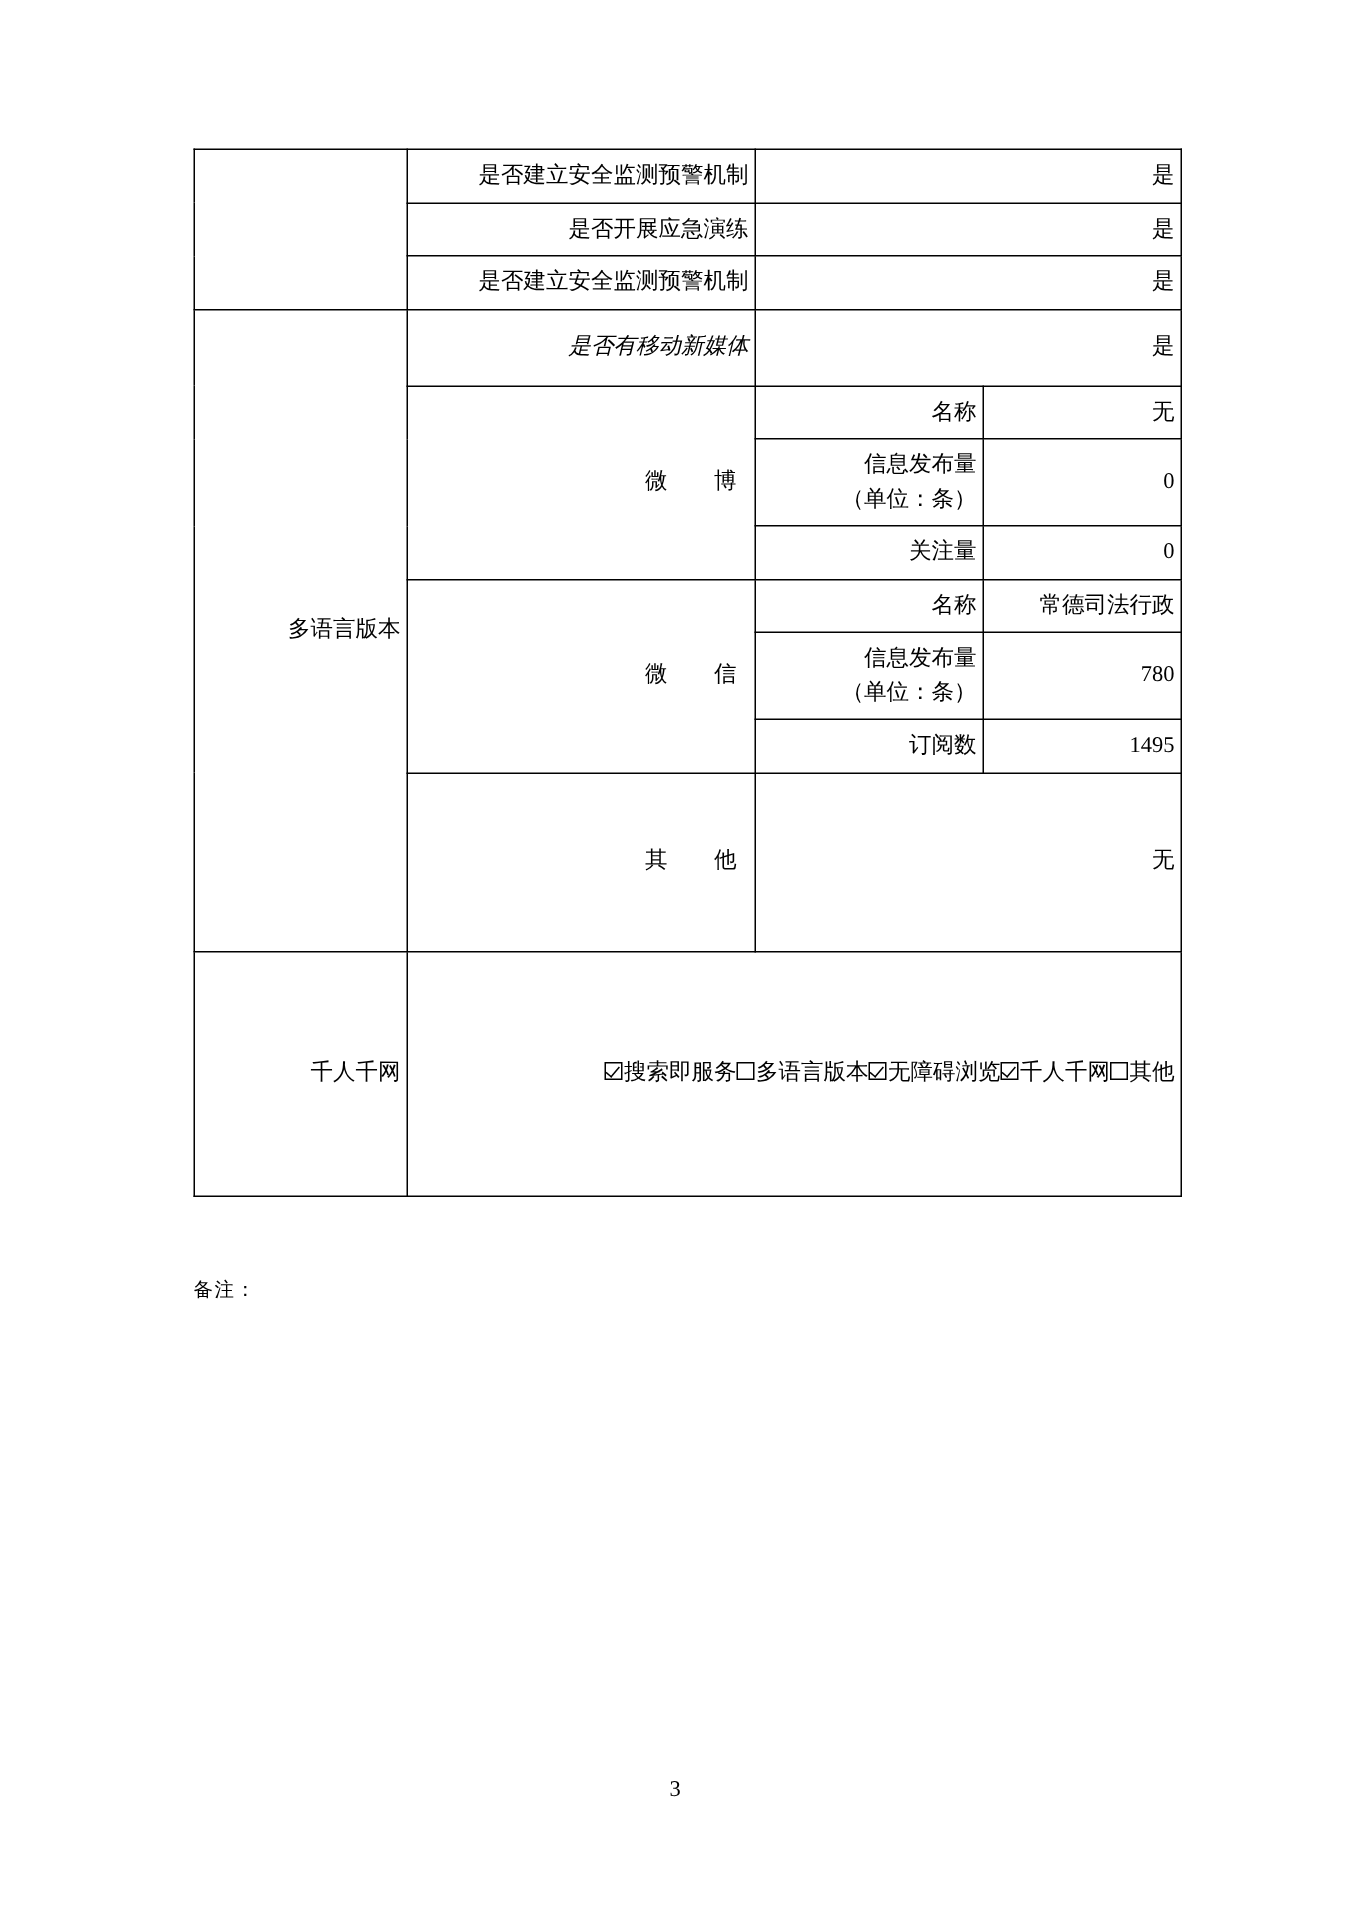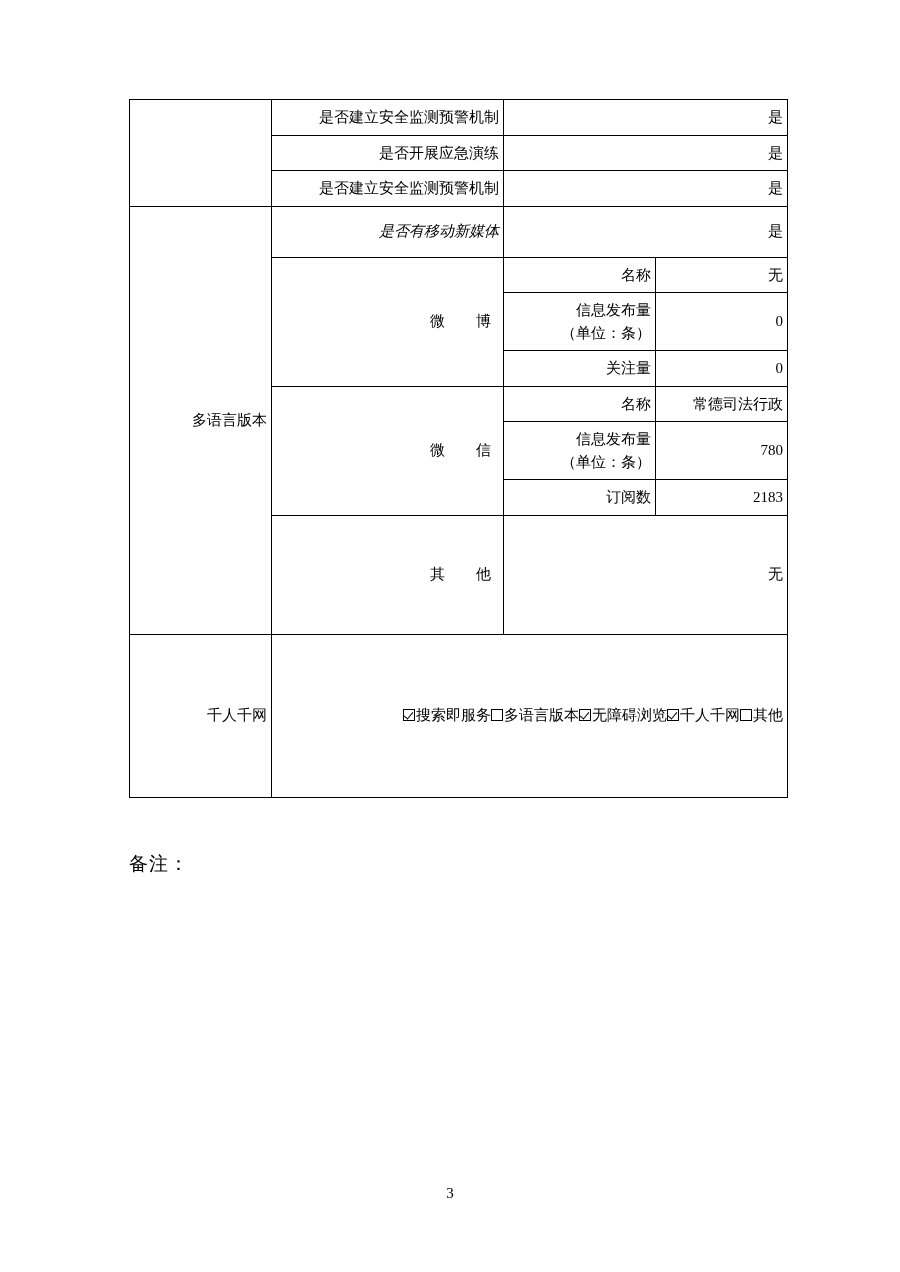--- a/index.html
+++ b/index.html
@@ -42,21 +42,21 @@
     letter-spacing: 8px;
     padding-left: 8px;
   }
   .two-line {
     line-height: 1.45;
   }
   .remark {
     position: absolute;
     left: 129px;
     top: 851px;
-    font-size: 19px;
+    font-size: 13px;
     letter-spacing: 1px;
   }
   .page-number {
     position: absolute;
     left: 0;
     top: 1185px;
     width: 900px;
     text-align: center;
     font-size: 15px;
   }
@@ -148,21 +148,21 @@
       </tr>
       <tr>
         <td class="two-line">
           <div>信息发布量</div>
           <div>（单位：条）</div>
         </td>
         <td>780</td>
       </tr>
       <tr>
         <td>订阅数</td>
-        <td>2183</td>
+        <td>1495</td>
       </tr>
 
       <tr>
         <td class="spaced" style="height:106px">其　他</td>
         <td colspan="2">无</td>
       </tr>
 
       <tr>
         <td style="height:150px">千人千网</td>
         <td colspan="3">

